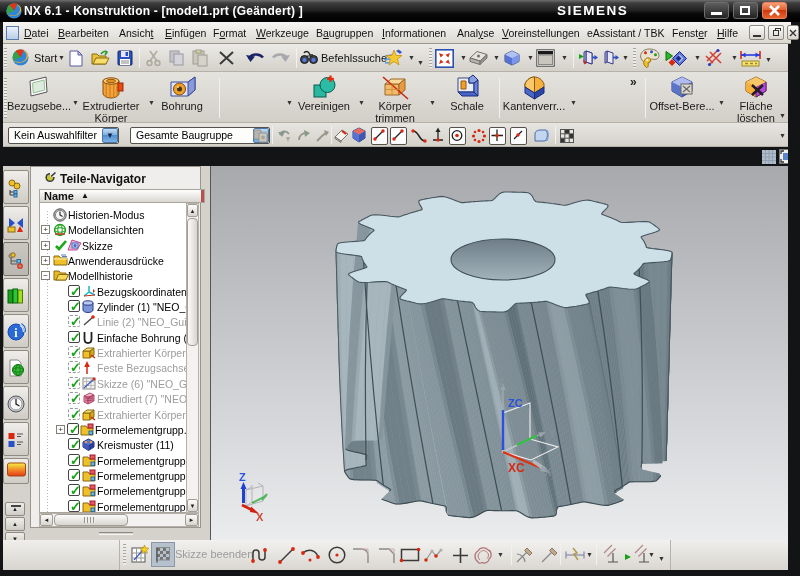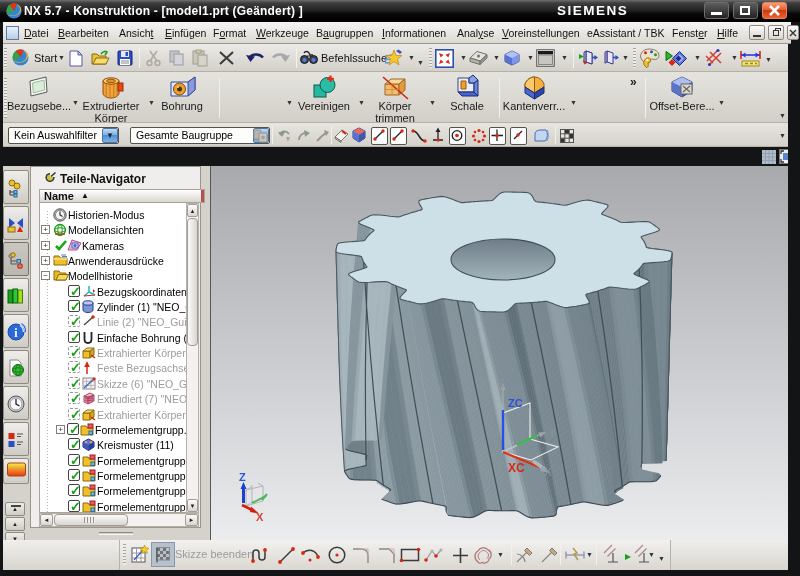--- a/index.html
+++ b/index.html
@@ -41,21 +41,21 @@
 .cb{display:inline-block;width:12px;height:12px;border:1.4px solid #444;border-radius:2px;background:#fff;position:relative}
 .cb i{position:absolute;left:1px;top:-2px;font-style:normal;color:#17a317;font-size:13px;font-weight:bold}
 .pm{display:inline-block;width:9px;height:9px;border:1px solid #848078;background:#fff;font-size:8px;line-height:7px;text-align:center;color:#333}
 #vp{left:211px;top:166px;width:577px;height:374px;background:linear-gradient(#a8a9ad,#ebecee)}
 #btb{left:0;top:540px;width:791px;height:30px;background:linear-gradient(#efeeec,#d8d5cf)}
 #btbsec{left:119px;top:540px;width:552px;height:30px;border-left:1px solid #b7b3ab;border-right:1px solid #b7b3ab;background:linear-gradient(#f2f1ef,#dad7d1)}
 </style></head>
 <body>
 <div id="root">
   <div id="title" class="abs">
-    <div class="txt">NX 5.7 - Konstruktion - [model1.prt (Geändert) ]</div>
+    <div class="txt">NX 6.1 - Konstruktion - [model1.prt (Geändert) ]</div>
     <div id="siemens">SIEMENS</div>
     <svg class="abs" style="left:5px;top:2px" width="18" height="18" viewBox="0 0 18 18">
         <circle cx="9" cy="9" r="7.6" fill="#2f86d8"></circle>
         <path d="M9 1.4 A7.6 7.6 0 0 0 2.2 12 L9 9 Z" fill="#38a048"></path>
         <path d="M1 11 C4 15.5 13 15 15.8 9.5 C17.5 5.5 14 2 10.5 2.2 C14.8 3.2 16.2 7 14.2 10.2 C11.5 14.5 4.5 14.5 1 11 Z" fill="#f0b225"></path>
         <path d="M4.8 2.8 L11.8 1.6 L9.2 8.6 Z" fill="#c81e0a"></path>
         <path d="M4.8 2.9 C7.5 1.2 10.5 1.1 12 1.8 L9.4 8 Z" fill="#e63313"></path>
       </svg>
     <div class="wbtn" style="left:704px">
         <div style="position:absolute;left:6px;bottom:3px;width:11px;height:3px;background:#fff"></div>
@@ -305,20 +305,27 @@
 <div class="vsep" style="left:645px;top:6px;height:40px"></div>
 <div class="bb" style="left:647px;width:70px"><div class="ic"><svg width="27" height="27" viewBox="0 0 27 27">
             <path d="M3 8 L13 3 L23 8 L23 17 L13 23 L3 17 Z" fill="#7a92e0" stroke="#2a3a8a"></path>
             <path d="M3 8 L13 13 L13 23 L3 17 Z" fill="#5a74c8"></path>
             <path d="M13 13 L23 8 L23 17 L13 23 Z" fill="#4058b0"></path>
             <path d="M13 3 L23 8 L13 13 L3 8 Z" fill="#aebcf0"></path>
             <rect x="12" y="10" width="11" height="10" fill="#dcd9d2" stroke="#666"></rect>
             <path d="M14 12 L21 18 M21 12 L14 18" stroke="#666" stroke-width="1.2"></path>
           </svg></div>Offset-Bere...</div>
 <span class="dd" style="left:718px;top:27px">▼</span>
+<div class="bb" style="left:725px;width:62px"><div class="ic"><svg width="27" height="27" viewBox="0 0 27 27">
+            <path d="M3 8 L13 3 L23 8 L23 17 L13 23 L3 17 Z" fill="#f09018" stroke="#7a4a08"></path>
+            <path d="M3 8 L13 13 L13 23 L3 17 Z" fill="#f4b038"></path>
+            <path d="M13 13 L23 8 L23 17 L13 23 Z" fill="#b44ad8" stroke="#6a1a8a"></path>
+            <path d="M13 3 L23 8 L13 13 L3 8 Z" fill="#f8c868"></path>
+            <path d="M9 11 L20 21 M20 11 L9 21" stroke="#241a28" stroke-width="2.6"></path>
+          </svg></div>Fläche<br>löschen</div>
 <span class="dd" style="left:779px;top:40px">▼</span>
     </div>
   <div id="selbar" class="abs"></div>
   <div class="combo" style="left:8px;width:111px">
       <span class="t">Kein Auswahlfilter</span>
       <span class="b">▼</span>
     </div>
   <div class="combo" style="left:130px;width:140px">
       <span class="t">Gesamte Baugruppe</span>
       <span class="b">▼</span>
@@ -843,21 +850,21 @@
 <div class="trow" style="top:35px;width:147px">
         <span class="pm" style="position:absolute;left:1px;top:3px">+</span>
         <span style="position:absolute;left:15px;top:2px"><svg width="12" height="11" viewBox="0 0 12 11">
             <path d="M1 6 L4 9 L11 1" stroke="#18a818" stroke-width="2.6" fill="none"></path>
           </svg></span>
         <span style="position:absolute;left:27px;top:1px"><svg width="15" height="12" viewBox="0 0 15 12">
             <path d="M1 11 L5 1 L14 4 L10 11 Z" fill="#f0b8d8" stroke="#c04a90"></path>
             <rect x="5" y="4" width="6" height="5" fill="#c8d8f0" stroke="#4a6ac0"></rect>
             <circle cx="8" cy="6.5" r="1.6" fill="#4a6ac0"></circle>
           </svg></span>
-        <span style="position:absolute;left:42px;top:1px">Kameras</span>
+        <span style="position:absolute;left:42px;top:1px">Skizze</span>
       </div>
 <div class="trow" style="top:50px;width:147px">
         <span class="pm" style="position:absolute;left:1px;top:3px">+</span>
         <span style="position:absolute;left:13px;top:1px"><svg width="15" height="12" viewBox="0 0 15 12">
             <path d="M1 11 L1 2 L6 2 L7.5 4 L14 4 L14 11 Z" fill="#f0c028" stroke="#8a6a10"></path>
             <path d="M1 5 L14 5" stroke="#f8e088" stroke-width="1.6"></path>
             <path d="M8 1 L13 1 M9 2.5 L14 2.5" stroke="#5a80c8" stroke-width="1.2"></path>
           </svg></span>
         <span style="position:absolute;left:28px;top:1px">Anwenderausdrücke</span>
       </div>

